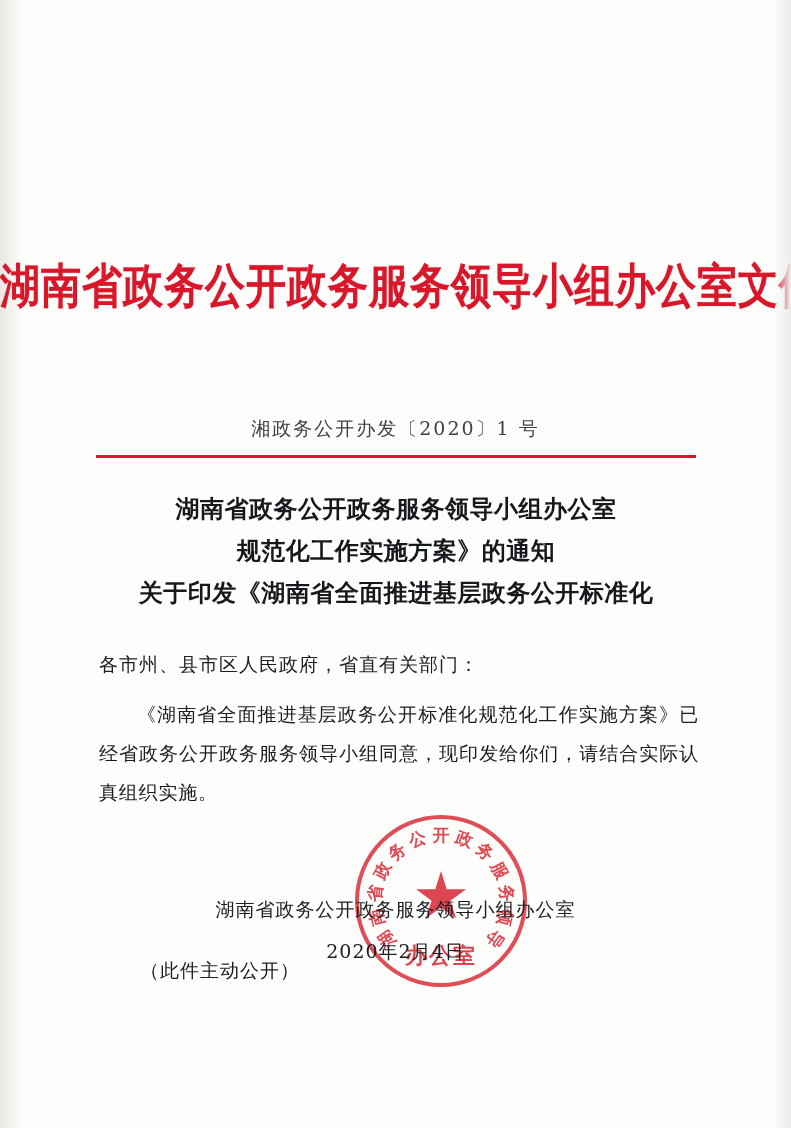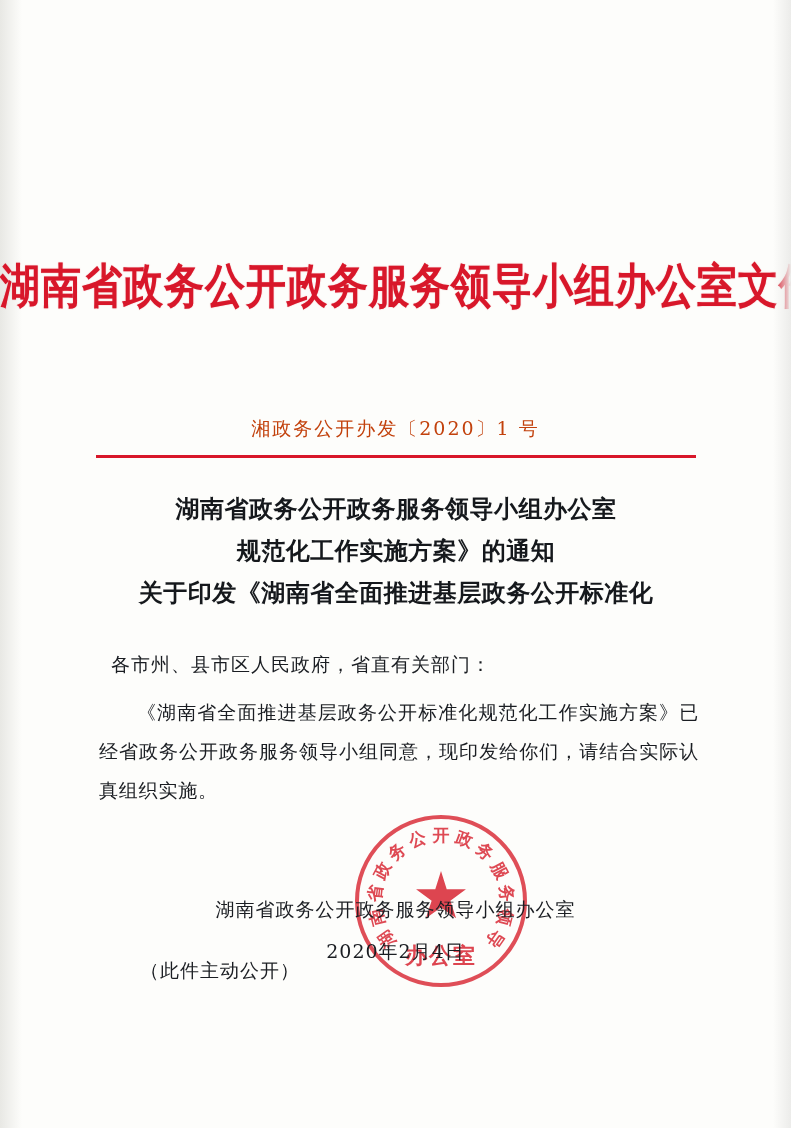--- a/index.html
+++ b/index.html
@@ -58,21 +58,21 @@
     transform-origin: center top;
     text-shadow: 0 0 1px rgba(216,23,42,0.5);
   }
 
   .doc-number {
     position: absolute;
     top: 416px;
     left: 0;
     width: 791px;
     text-align: center;
-    color: #c2410c;
+    color: #404040;
     font-size: 19px;
     letter-spacing: 2px;
     font-family: "DejaVu Serif", "Liberation Serif", serif;
   }
 
   .red-rule {
     position: absolute;
     top: 455px;
     left: 96px;
     width: 600px;
@@ -99,34 +99,33 @@
   }
 
   .salutation {
     position: absolute;
     top: 652px;
     left: 99px;
     font-size: 19px;
     color: #1a1d22;
     letter-spacing: 1px;
     font-family: "DejaVu Serif", "Liberation Serif", serif;
-    margin-left: 12px;
   }
 
   .body-text {
     position: absolute;
     top: 695px;
     left: 99px;
     width: 600px;
     font-size: 19px;
     color: #1a1d22;
     line-height: 39px;
     letter-spacing: 0.8px;
     text-align: justify;
-    font-family: Liberation Mono, monospace;
+    font-family: Liberation Sans, sans-serif;
   }
   .body-text p {
     margin: 0;
     text-indent: 2em;
   }
 
   .signature {
     position: absolute;
     top: 888px;
     left: 0;

